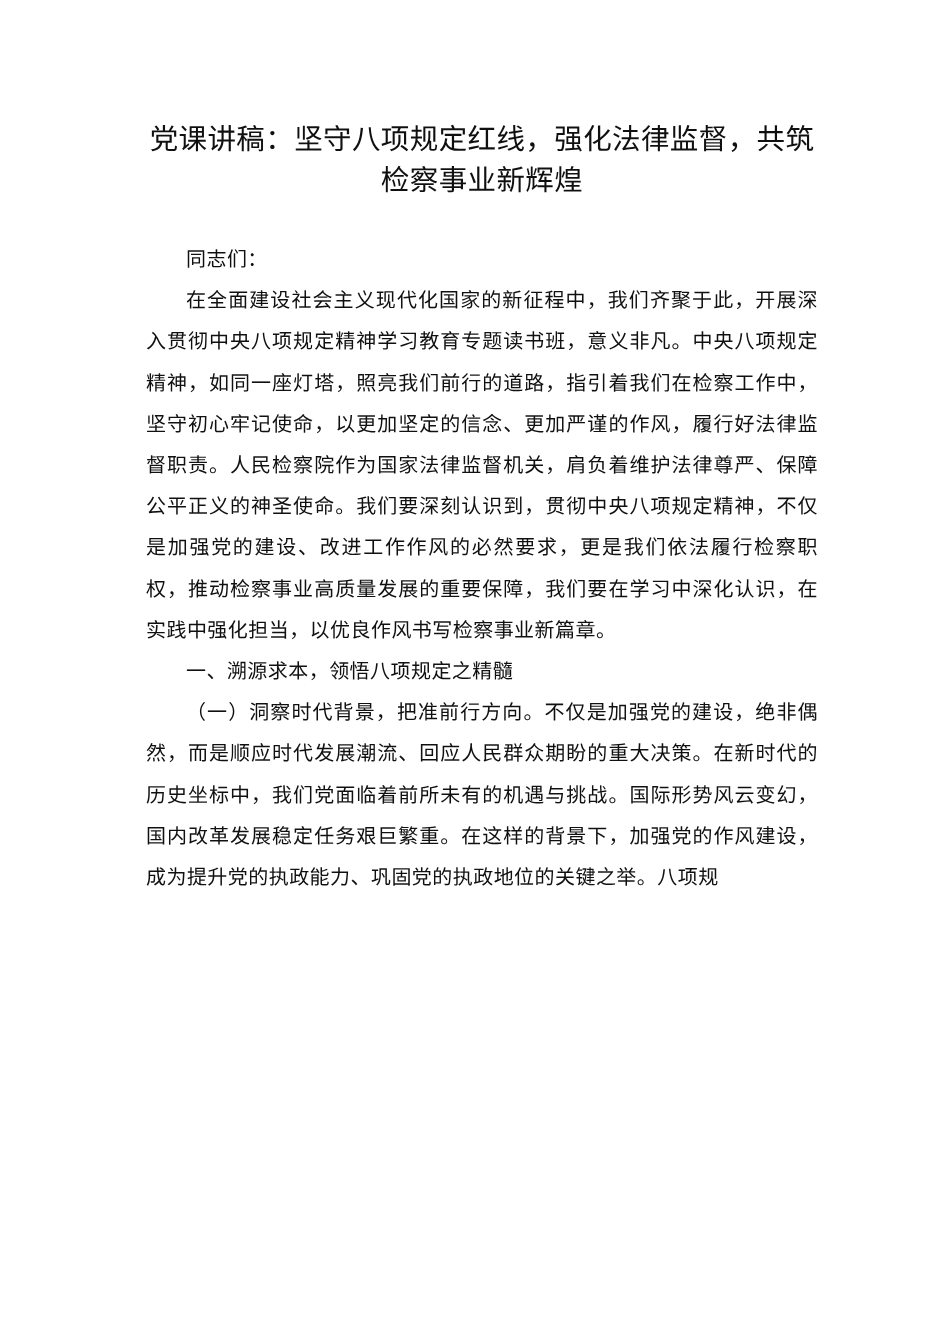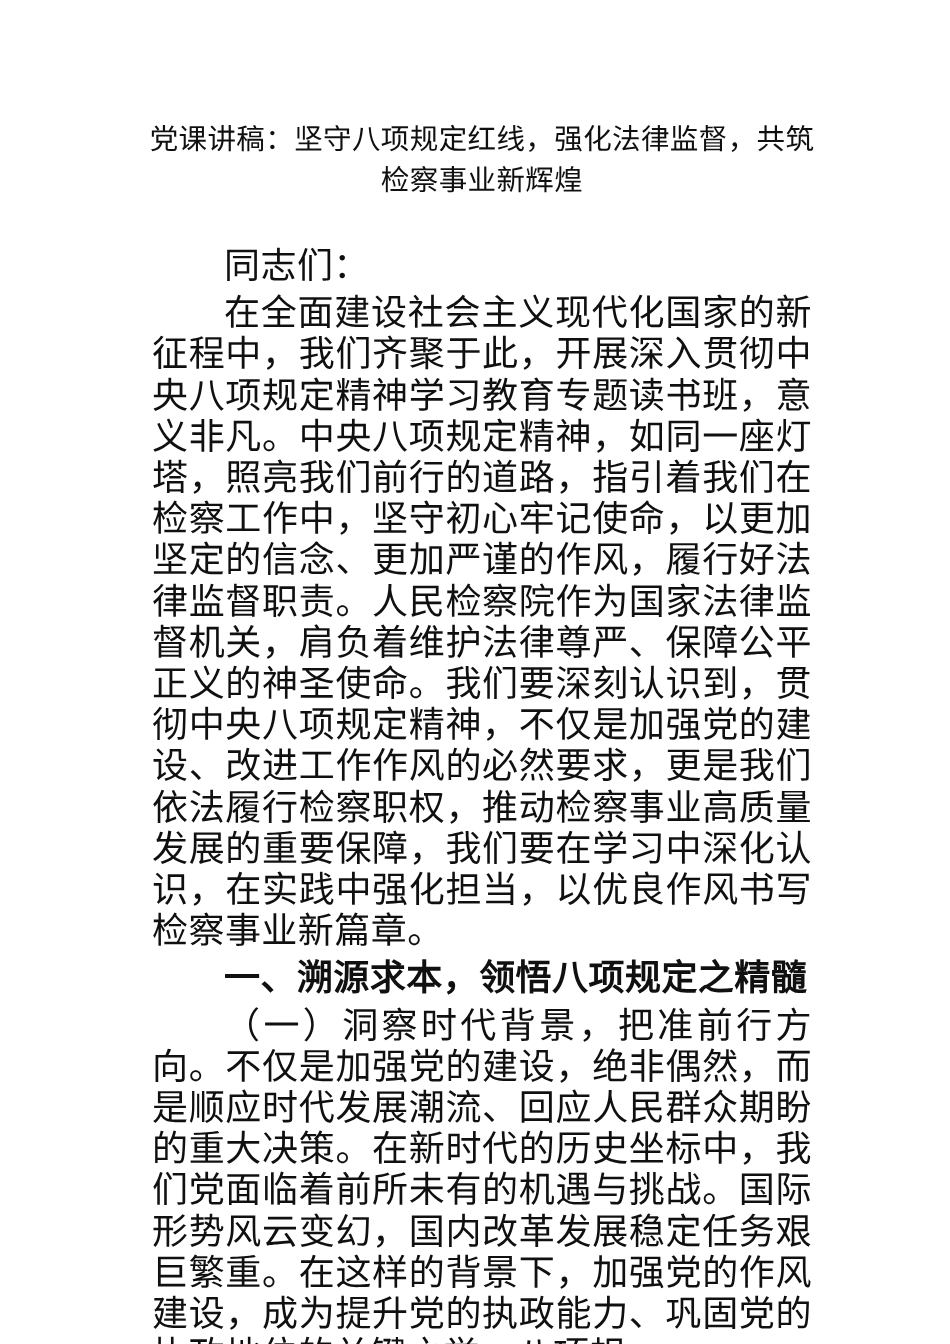--- a/index.html
+++ b/index.html
@@ -42,40 +42,40 @@
     padding: 0;
     color: #101010;
     word-break: break-all;
   }
 
   .spacer-after-title {
     height: 36px;
   }
 
   .para {
-    font-size: 36px;
+    font-size: 20px;
     line-height: 41.2px;
     letter-spacing: 0.45px;
     text-align: justify;
     text-align-last: left;
     text-justify: inter-character;
-    margin: 6px;
+    margin: 0;
     padding: 0;
     color: #101010;
     word-break: break-all;
     word-wrap: break-word;
   }
 
   .para.indent {
     text-indent: 2em;
   }
 
   .para.heading-lvl1 {
     text-indent: 2em;
-    font-weight: 700;
+    font-weight: 400;
   }
 
   
   .para + .para {
     margin-top: 0;
   }
 </style>
 </head>
 <body>
 

